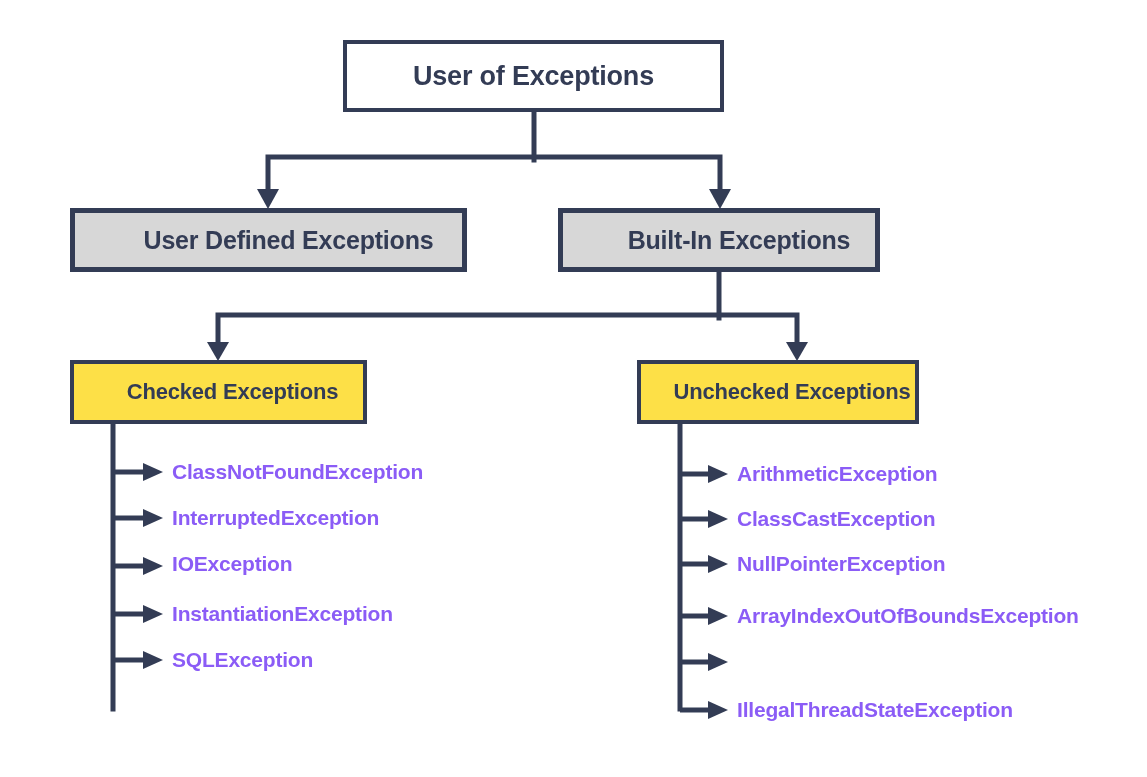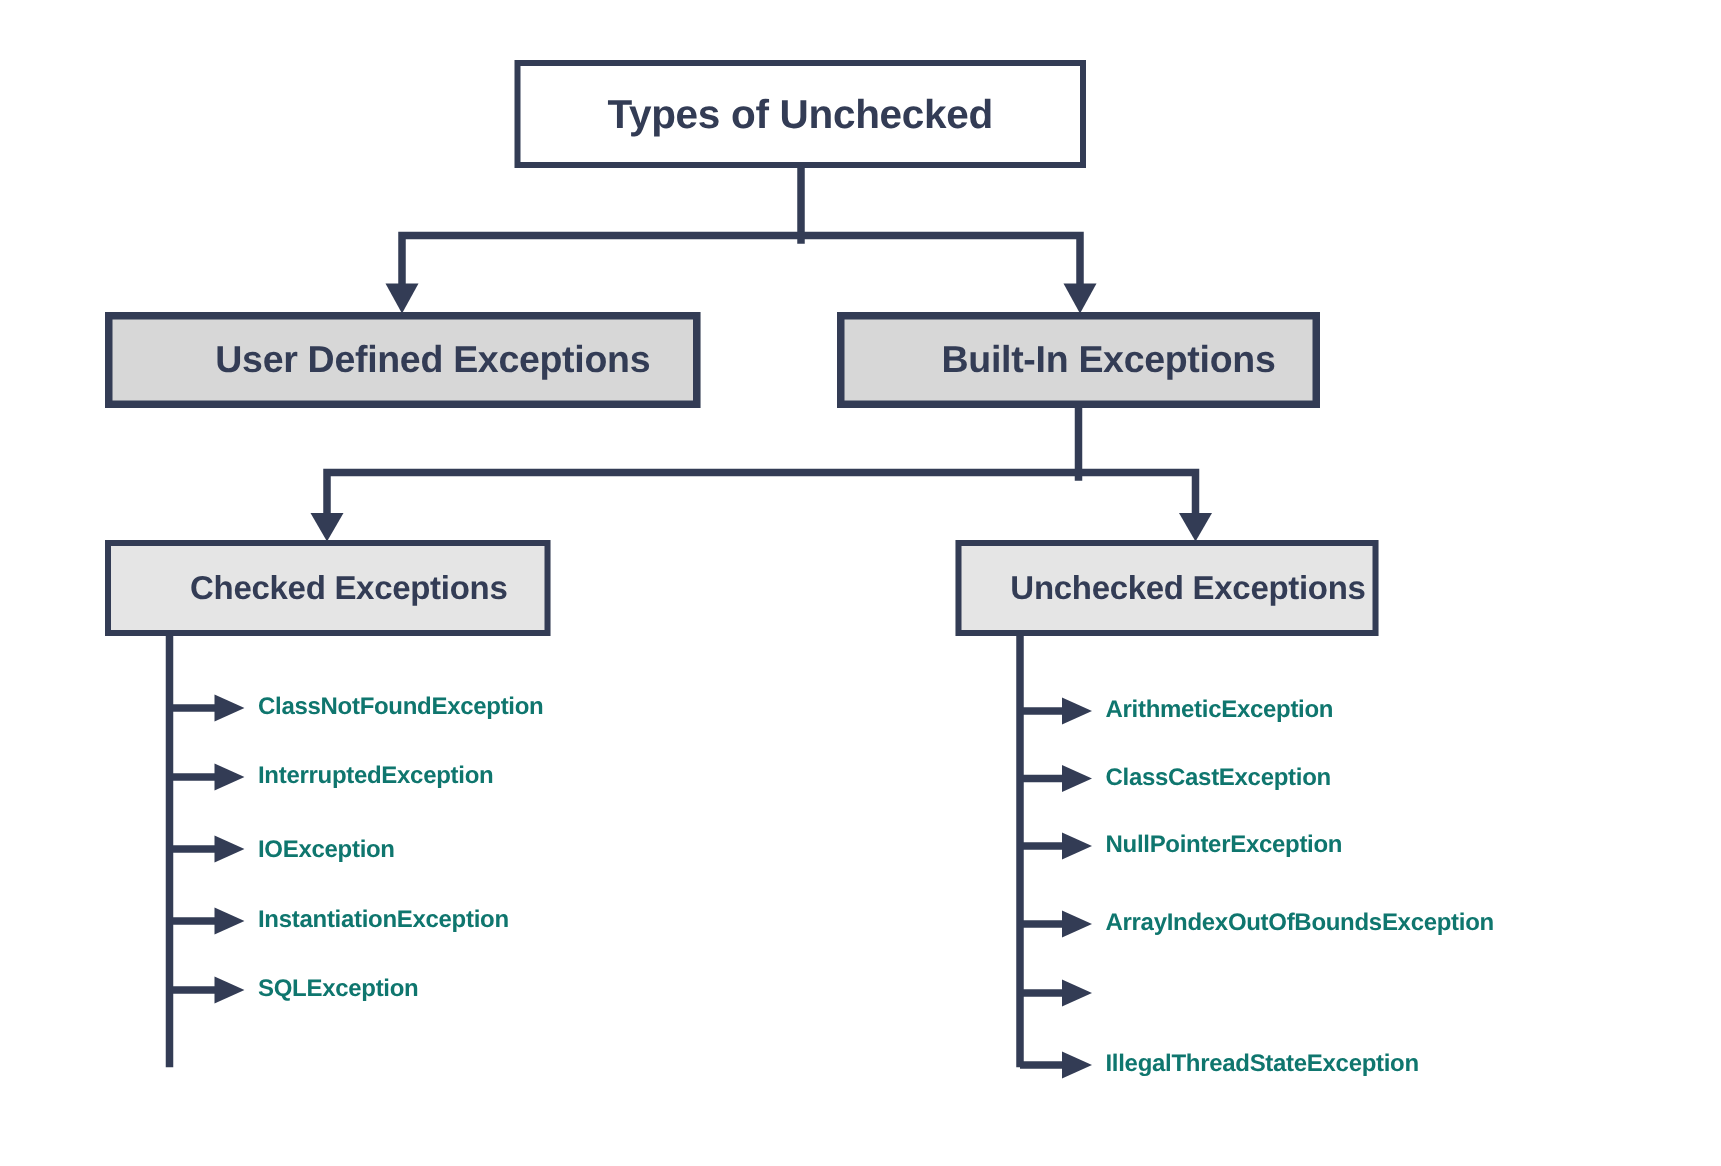--- a/index.html
+++ b/index.html
@@ -40,39 +40,39 @@
   }
   .node-l2 {
     background: #d7d7d7;
     border: 5px solid #333c55;
     font-size: 25px;
     top: 208px; height: 64px; padding-left: 40px;
   }
   .node-user { left: 70px;  width: 397px; }
   .node-built { left: 558px; width: 322px; }
   .node-l3 {
-    background: #e5e5e5;
+    background: #fde047;
     border: 4px solid #333c55;
     font-size: 22px;
     top: 360px; height: 64px; padding-left: 28px;
   }
   .node-checked   { left: 70px;  width: 297px; }
   .node-unchecked { left: 637px; width: 282px; }
   .leaf-row {
     position: absolute;
     height: 26px;
     display: flex;
     align-items: center;
   }
   .leaf-row .arrow { flex: 0 0 auto; display: block; }
   .leaf-label {
     margin-left: 9px;
-    color: #0f766e;
+    color: #8b5cf6;
     font-weight: bold;
-    font-size: 16px;
+    font-size: 21px;
     white-space: nowrap;
     letter-spacing: -0.2px;
   }
 </style>
 </head>
 <body>
 
 <div class="canvas">
 
   <svg class="connectors" width="1147" height="777" viewBox="0 0 1147 777">
@@ -89,21 +89,21 @@
     </g>
     <g fill="#333c55" stroke="none">
       <polygon points="257,189 279,189 268,209"></polygon>
       <polygon points="709,189 731,189 720,209"></polygon>
       <polygon points="207,342 229,342 218,361"></polygon>
       <polygon points="786,342 808,342 797,361"></polygon>
     </g>
   </svg>
 
   <div class="node node-root">
-    <span>Types of Unchecked</span>
+    <span>User of Exceptions</span>
   </div>
 
   <div class="node node-l2 node-user">
     <span>User Defined Exceptions</span>
   </div>
 
   <div class="node node-l2 node-built">
     <span>Built-In Exceptions</span>
   </div>
 

